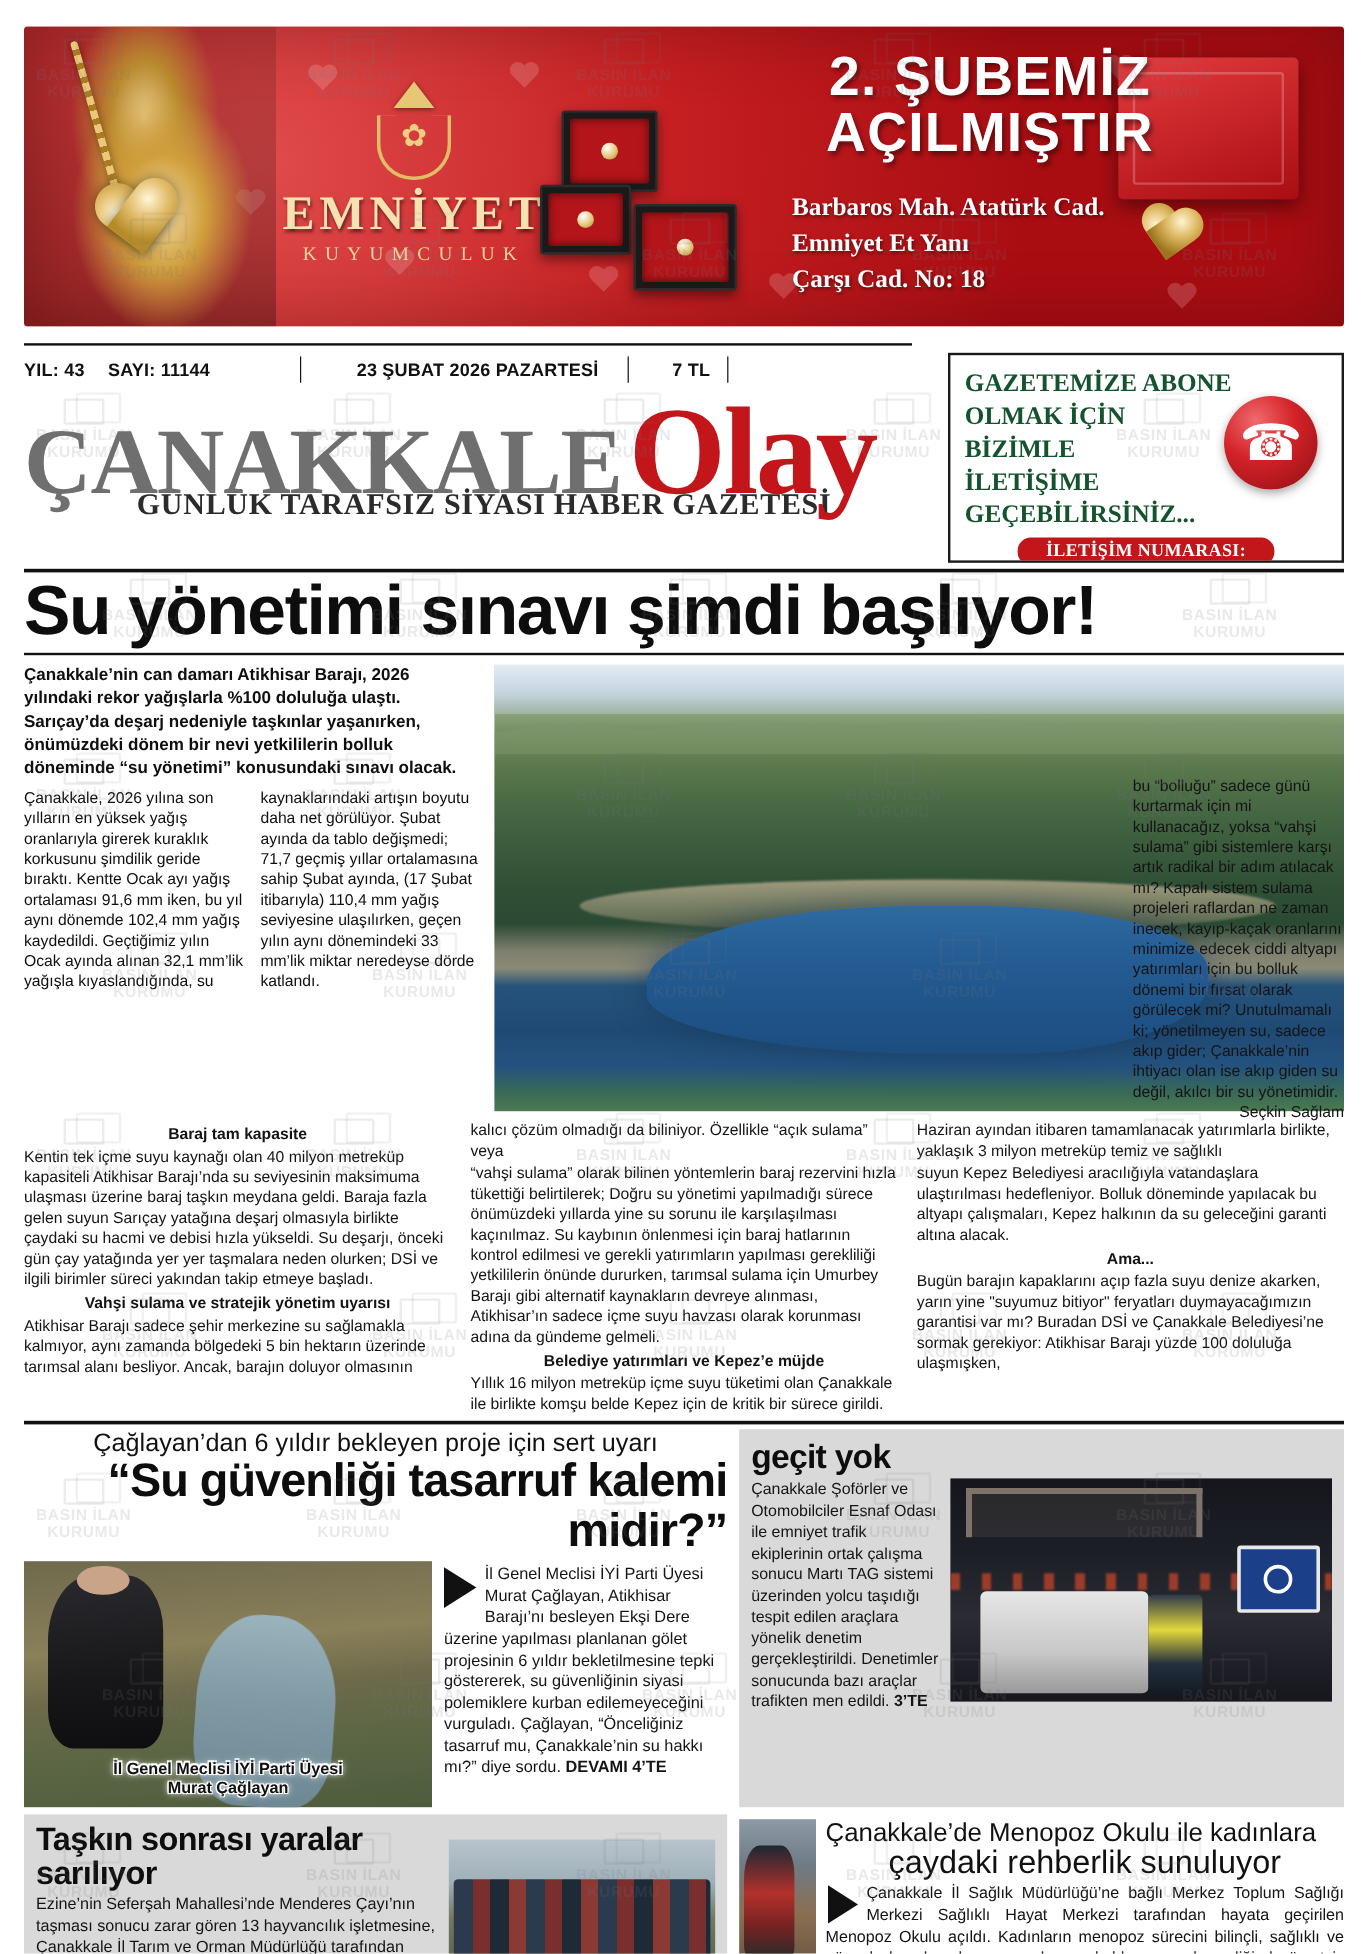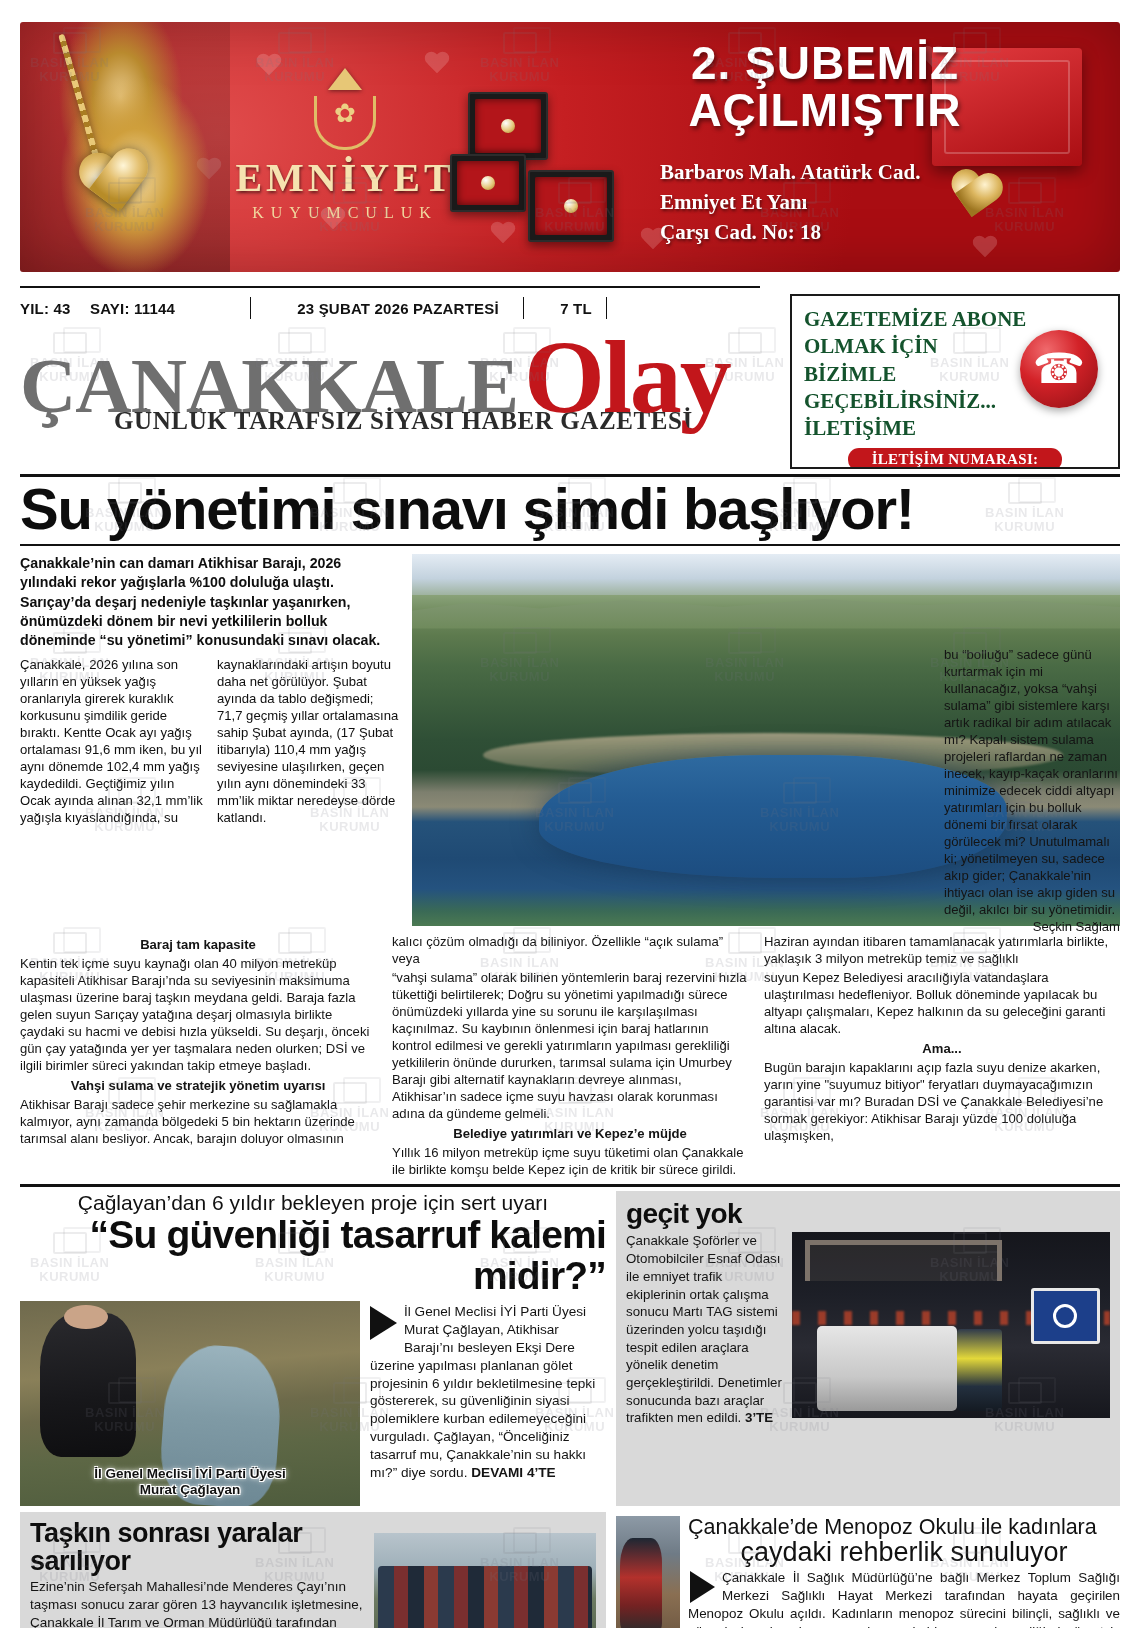--- a/index.html
+++ b/index.html
@@ -543,22 +543,22 @@
     <div class="mast-slogan">GÜNLÜK TARAFSIZ SİYASİ HABER GAZETESİ</div>
 
     <div class="sub-box">
       <div class="sub-phone-circle">
         <span class="glyph">☎</span>
       </div>
       <div class="lines">
         <div>GAZETEMİZE ABONE</div>
         <div>OLMAK İÇİN</div>
         <div>BİZİMLE</div>
+        <div>İLETİŞİME</div>
         <div>GEÇEBİLİRSİNİZ...</div>
-        <div>İLETİŞİME</div>
       </div>
       <div class="sub-pill">İLETİŞİM NUMARASI:</div>
 
     </div>
   </div>
 
   <div class="hl-rule-top"></div>
   <div class="main-hl">Su yönetimi sınavı şimdi başlıyor!</div>
   <div class="hl-rule-bot"></div>
 

